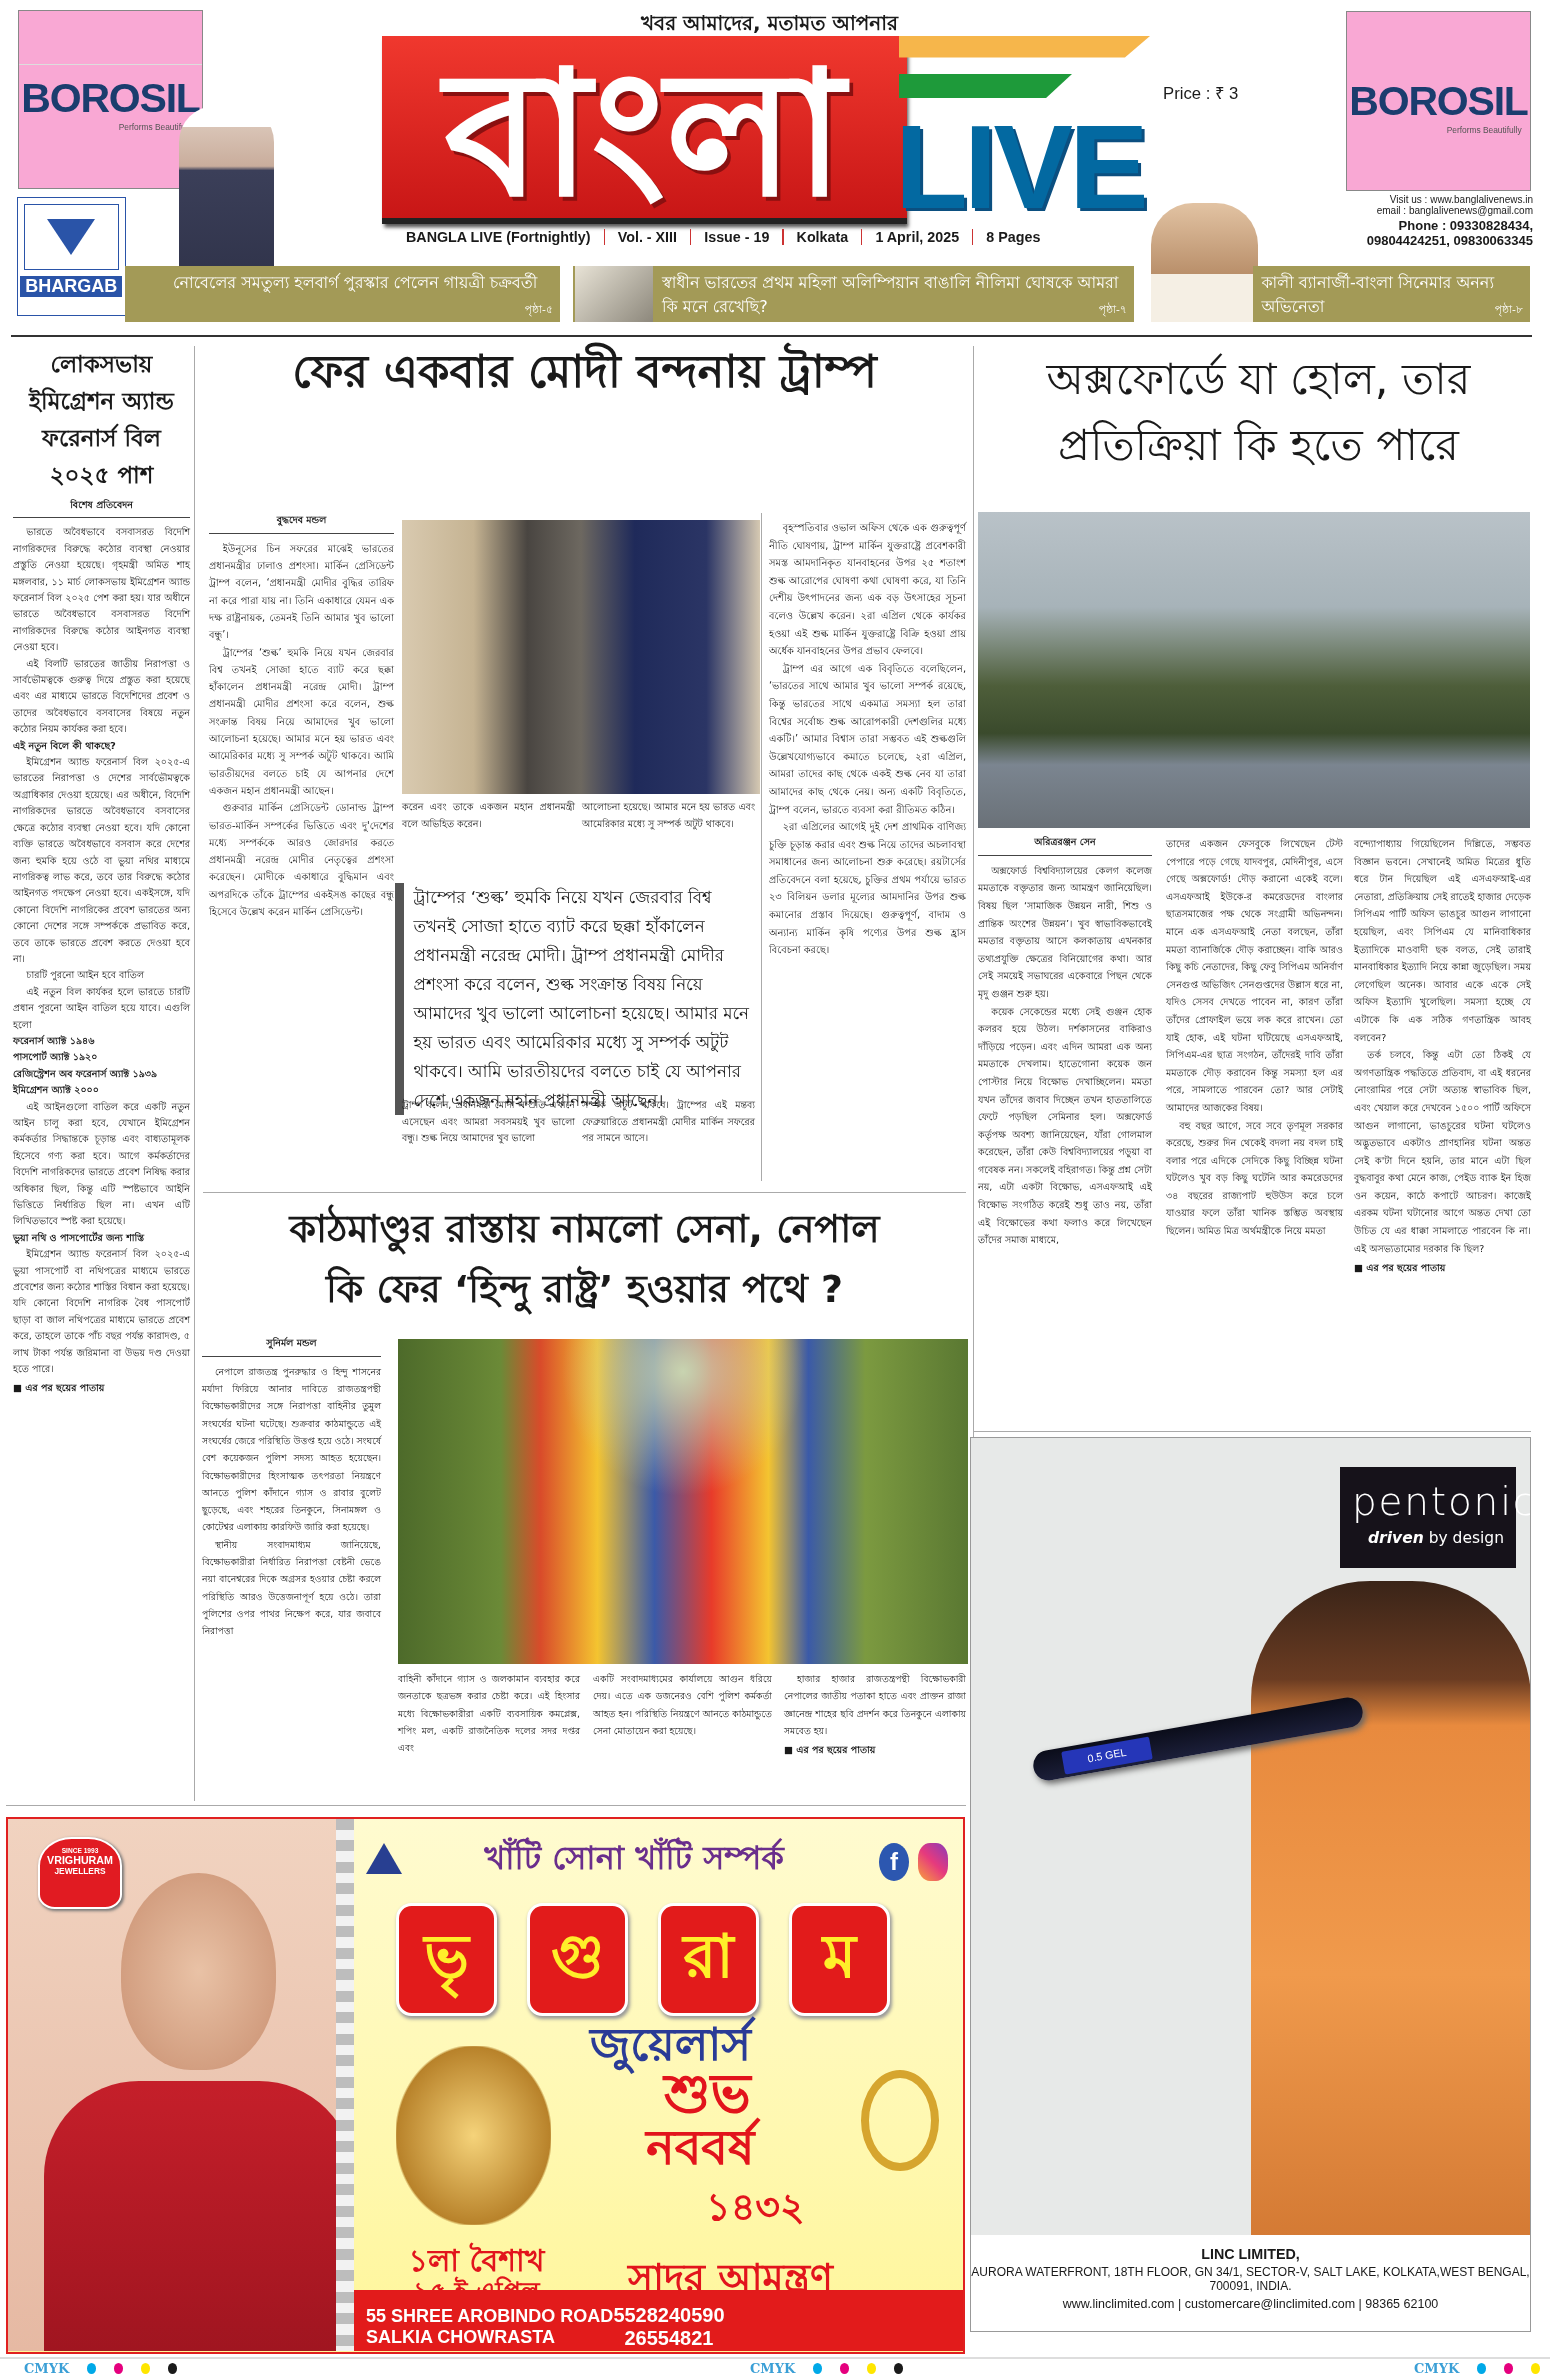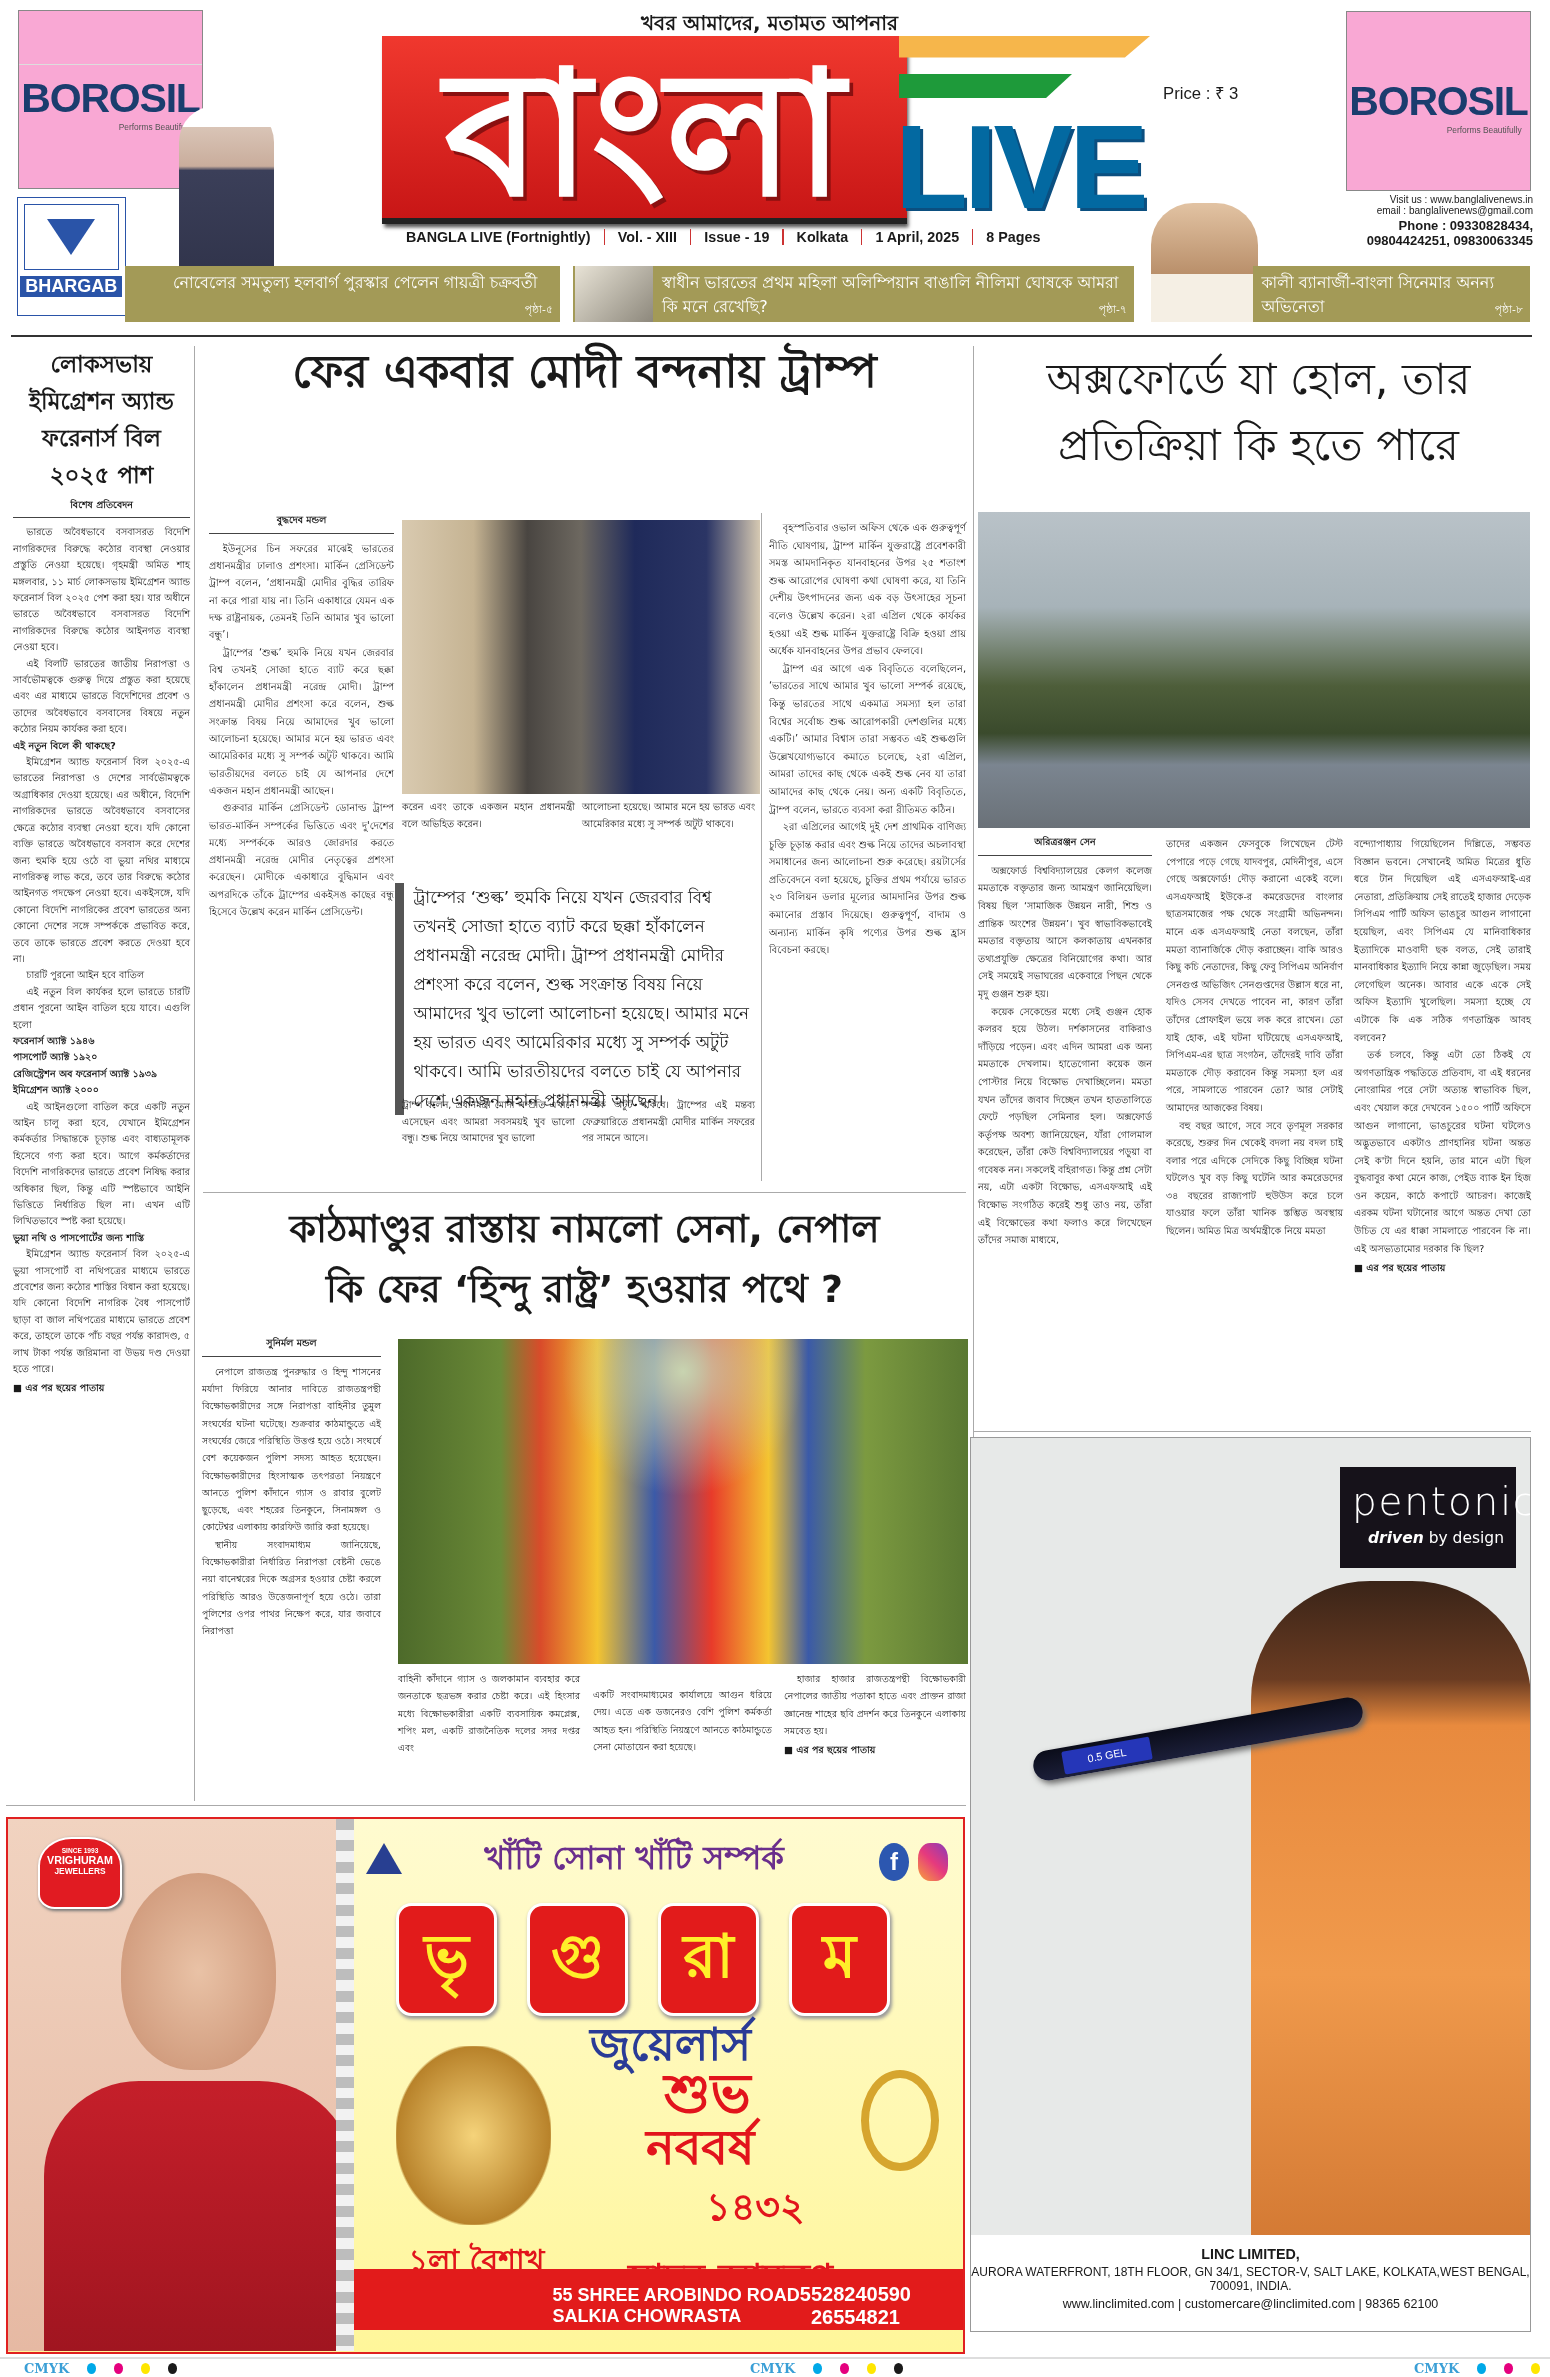--- a/index.html
+++ b/index.html
@@ -189,21 +189,21 @@
     <p>নেপালে রাজতন্ত্র পুনরুদ্ধার ও হিন্দু শাসনের মর্যাদা ফিরিয়ে আনার দাবিতে রাজতন্ত্রপন্থী বিক্ষোভকারীদের সঙ্গে নিরাপত্তা বাহিনীর তুমুল সংঘর্ষের ঘটনা ঘটেছে। শুক্রবার কাঠমান্ডুতে এই সংঘর্ষের জেরে পরিস্থিতি উত্তপ্ত হয়ে ওঠে। সংঘর্ষে বেশ কয়েকজন পুলিশ সদস্য আহত হয়েছেন। বিক্ষোভকারীদের হিংসাত্মক তৎপরতা নিয়ন্ত্রণে আনতে পুলিশ কাঁদানে গ্যাস ও রাবার বুলেট ছুড়েছে, এবং শহরের তিনকুনে, সিনামঙ্গল ও কোটেশ্বর এলাকায় কারফিউ জারি করা হয়েছে।</p>
     <p>স্থানীয় সংবাদমাধ্যম জানিয়েছে, বিক্ষোভকারীরা নির্ধারিত নিরাপত্তা বেষ্টনী ভেঙে নয়া বানেশ্বরের দিকে অগ্রসর হওয়ার চেষ্টা করলে পরিস্থিতি আরও উত্তেজনাপূর্ণ হয়ে ওঠে। তারা পুলিশের ওপর পাথর নিক্ষেপ করে, যার জবাবে নিরাপত্তা</p>
   </div>
 </div>
 
 <div class="abs photo" style="left:398px;top:1339px;width:570px;height:325px;background:
   radial-gradient(ellipse at 50% 10%, #c8d4b0 0%, transparent 30%),
   linear-gradient(90deg,#4d6a2a 0%,#6b8a37 18%,#d94b2a 25%,#f4c430 35%,#3b5aa8 45%,#e83b2a 55%,#f4c430 65%,#3b5aa8 72%,#7c9a40 82%,#5a7832 100%);"></div>
 
 <div class="abs col" style="left:398px;top:1670px;width:182px;font-size:9.2px;line-height:17.3px;"><span>বাহিনী কাঁদানে গ্যাস ও জলকামান ব্যবহার করে জনতাকে ছত্রভঙ্গ করার চেষ্টা করে। এই হিংসার মধ্যে বিক্ষোভকারীরা একটি ব্যবসায়িক কমপ্লেক্স, শপিং মল, একটি রাজনৈতিক দলের সদর দপ্তর এবং</span></div>
-<div class="abs col" style="left:593px;top:1670px;width:179px;font-size:9.2px;line-height:17.3px;margin-top:16px;"><span>একটি সংবাদমাধ্যমের কার্যালয়ে আগুন ধরিয়ে দেয়। এতে এক ডজনেরও বেশি পুলিশ কর্মকর্তা আহত হন। পরিস্থিতি নিয়ন্ত্রণে আনতে কাঠমান্ডুতে সেনা মোতায়েন করা হয়েছে।</span></div>
+<div class="abs col" style="left:593px;top:1670px;width:179px;font-size:9.2px;line-height:17.3px;"><span>একটি সংবাদমাধ্যমের কার্যালয়ে আগুন ধরিয়ে দেয়। এতে এক ডজনেরও বেশি পুলিশ কর্মকর্তা আহত হন। পরিস্থিতি নিয়ন্ত্রণে আনতে কাঠমান্ডুতে সেনা মোতায়েন করা হয়েছে।</span></div>
 <div class="abs" style="left:784px;top:1670px;width:182px;">
   <div class="col" style="font-size:9.2px;line-height:17.3px;">
       <p>হাজার হাজার রাজতন্ত্রপন্থী বিক্ষোভকারী নেপালের জাতীয় পতাকা হাতে এবং প্রাক্তন রাজা জ্ঞানেন্দ্র শাহের ছবি প্রদর্শন করে তিনকুনে এলাকায় সমবেত হয়।</p>
     </div>
   <div class="cont">এর পর ছয়ের পাতায়</div>
 </div>
 
 <div class="abs thin" style="left:973px;top:346px;width:0.6px;height:1455px;"></div>
 <div class="abs headline" style="left:978px;top:346px;width:561px;font-size:43px;line-height:66px;font-weight:normal;">
   <div>অক্সফোর্ডে যা হোল, তার</div>
@@ -281,21 +281,21 @@
   <div class="abs red-text" style="left:656px;top:233px;font-size:54px;">শুভ</div>
   <div class="abs red-text" style="left:638px;top:292px;font-size:48px;">নববর্ষ</div>
   <div class="abs red-text" style="left:698px;top:358px;font-size:38px;">১৪৩২</div>
   <div class="abs" style="left:853px;top:251px;width:78px;height:101px;border:8.4px solid #d6a52e;border-radius:50%;"></div>
 
   <div class="abs red-text" style="left:370px;top:418px;width:197px;text-align:center;font-size:30px;">১লা বৈশাখ</div>
   <div class="abs red-text" style="left:370px;top:453px;width:197px;text-align:center;font-size:25px;">১৫ ই এপ্রিল</div>
   <div class="abs red-text" style="left:370px;top:483px;width:197px;text-align:center;font-size:19px;">মঙ্গল বার</div>
   <div class="abs red-text" style="left:620px;top:429px;font-size:38px;">সাদর আমন্ত্রণ</div>
 
-  <div class="abs addr-bar" style="left:346px;top:450px;width:611px;height:61px;display:flex;align-items:center;justify-content:flex-end;padding:12px 54px 0 12px;">
+  <div class="abs addr-bar" style="left:346px;top:471px;width:611px;height:61px;display:flex;align-items:center;justify-content:flex-start;padding:12px 54px 0 12px;">
     <div>
       <div style="font-size:18px;">55 SHREE AROBINDO ROAD</div>
       <div style="font-size:18px;">SALKIA  CHOWRASTA</div>
     </div>
     <div style="text-align:center;">
       <div style="font-size:20px;">5528240590</div>
       <div style="font-size:20px;">26554821</div>
     </div>
   </div>
 </div>

